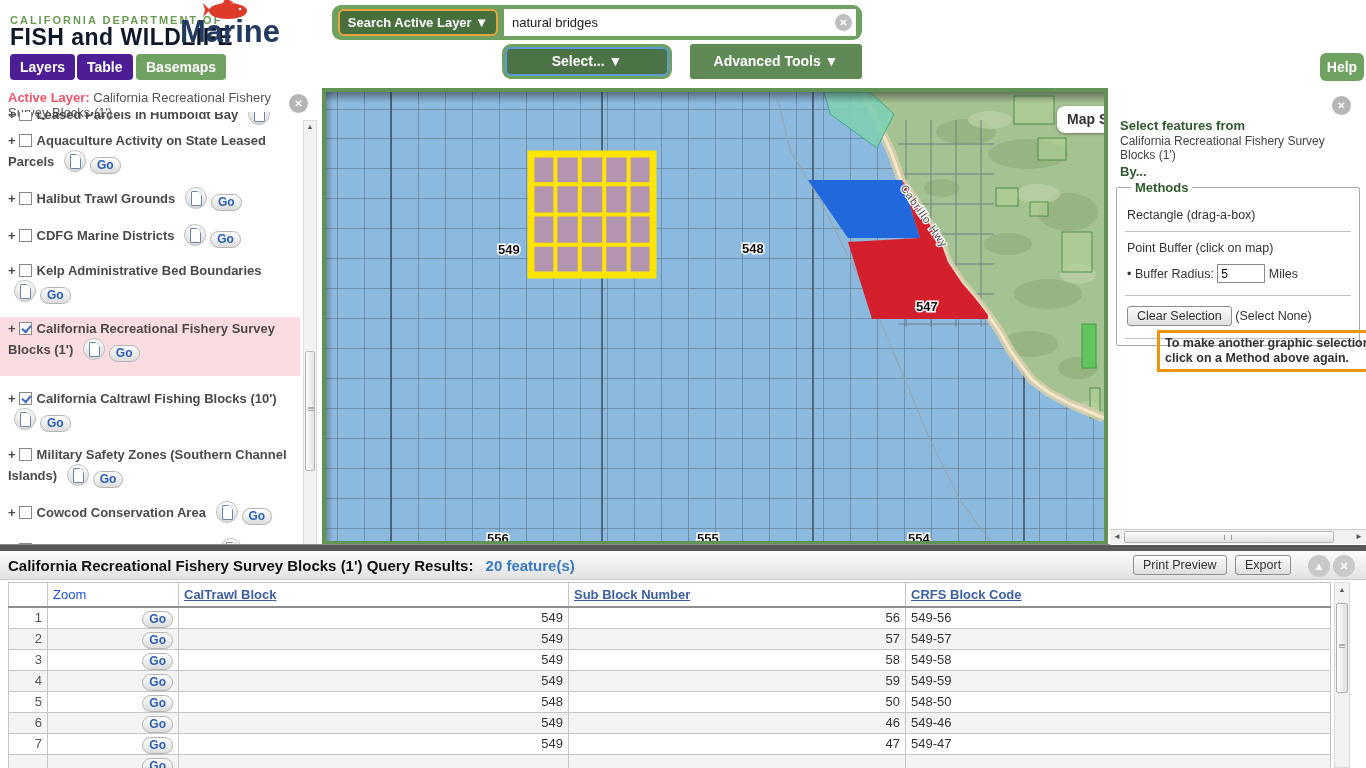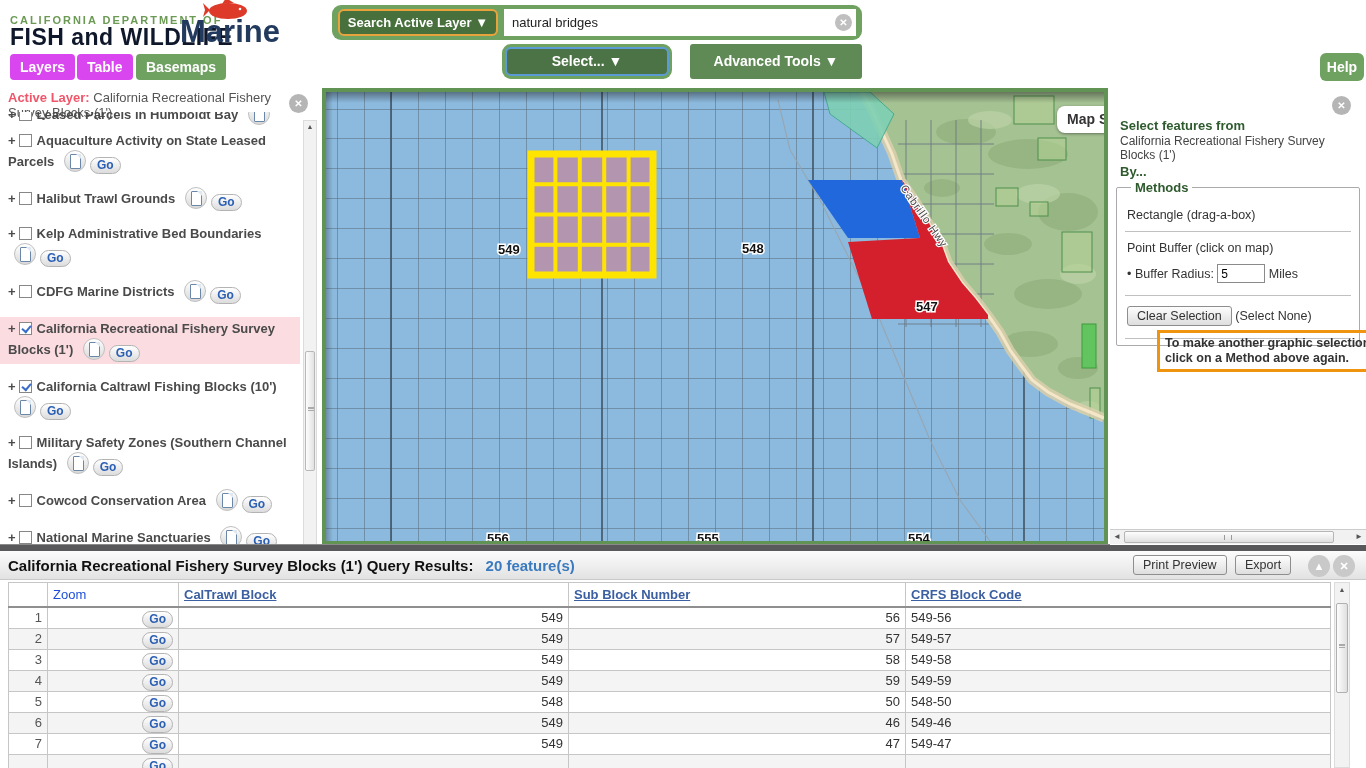--- a/index.html
+++ b/index.html
@@ -8,21 +8,21 @@
 
   
   .hdr { position:absolute; left:0; top:0; width:1366px; height:88px; background:#fff; z-index:5; }
   .logo { position:absolute; left:10px; top:14px; }
   .logo .dept { color:#6a9a53; font-size:11px; font-weight:bold; letter-spacing:2px; }
   .logo .agency { color:#0f172a; font-size:23px; font-weight:bold; letter-spacing:.5px; line-height:22px; }
   .brand { position:absolute; left:180px; top:14px; color:#223a5e; font-size:31px; font-weight:bold; }
   .fish { position:absolute; left:202px; top:-2px; }
   .navbtn { position:absolute; top:54px; height:26px; border-radius:4px; color:#fff; font-weight:bold;
             font-size:14px; text-align:center; line-height:26px; padding:0 10px; cursor:pointer; }
-  .nb-dark { background:#d946ef; }
+  .nb-dark { background:#4c1d95; }
   .nb-mid  { background:#6fa161; }
   .searchwrap { position:absolute; left:332px; top:5px; width:530px; height:35px; background:#6fa161; border-radius:9px; }
   .sal-btn { position:absolute; left:6px; top:4px; width:160px; height:27px; background:#47703d;
              border:2px solid #e8a33d; border-radius:6px; color:#fff; font-weight:bold; font-size:13px;
              text-align:center; line-height:23px; cursor:pointer; }
   .search-input { position:absolute; left:172px; top:4px; width:352px; height:27px; border:none; outline:none;
              font-size:13px; color:#222; padding:0 26px 0 8px; font-family:"Liberation Sans",sans-serif; }
   .search-clear { position:absolute; right:10px; top:9px; width:17px; height:17px; border-radius:50%;
              background:#bfbfbf; color:#fff; font-size:10px; font-weight:bold; text-align:center; line-height:17px; cursor:pointer; }
   .selwrap { position:absolute; left:502px; top:44px; width:170px; height:35px; background:#6fa161; border-radius:9px; }
@@ -38,21 +38,21 @@
   .sidebar { position:absolute; left:0; top:88px; width:322px; height:457px; background:#fff; overflow:hidden; }
   .al-hdr { position:absolute; left:8px; top:2px; width:270px; font-size:13px; line-height:15px; color:#555; }
   .al-hdr .al-label { color:#f0566a; font-weight:bold; }
   .circle-x { width:19px; height:19px; border-radius:50%; background:#b5b5b5; color:#fff; font-size:10px;
              font-weight:bold; text-align:center; line-height:19px; cursor:pointer; }
   .sb-close { position:absolute; left:289px; top:6px; }
   .layer-list { position:absolute; left:0; top:24px; width:300px; height:433px; overflow:hidden; }
   .clip-row { height:13px; overflow:hidden; margin-bottom:6px; }
   .clip-row .inner { transform:translateY(-9px); }
   .layer-row { padding:0 6px 0 8px; margin-bottom:13px; font-size:13px; font-weight:bold; color:#4a4a4a; line-height:19px; }
-  .layer-row.selected { background:#fbdce1; padding-top:2px; padding-bottom:2px; }
+  .layer-row.selected { background:#fbdce1; padding-top:2px; padding-bottom:14px; }
   .plus { display:inline-block; margin-right:3px; font-weight:bold; color:#4a4a4a; }
   .cb { display:inline-block; width:13px; height:13px; background:#fff; border:1px solid #878787;
         vertical-align:-2px; margin-right:5px; position:relative; }
   .cb.checked::after { content:""; position:absolute; left:2px; top:2px; width:7px; height:4px;
         border-left:2px solid #3a6cc8; border-bottom:2px solid #3a6cc8; transform:rotate(-50deg); }
   .iconbtn { display:inline-block; width:22px; height:22px; border-radius:50%;
         background:linear-gradient(#ffffff,#d9d9d9); border:1px solid #c0c0c0; position:relative;
         vertical-align:-6px; margin:0 4px 0 6px; cursor:pointer; }
   .page { position:absolute; left:5px; top:3px; width:11px; height:15px; background:#fff;
         border:1px solid #6a87a8; border-radius:1px; }
@@ -196,25 +196,25 @@
 
     <div class="layer-row">
       <span class="plus">+</span><span class="cb"></span><span>Aquaculture Activity on State Leased Parcels</span>
       <span class="iconbtn"><span class="page"></span></span><span class="gopill">Go</span>
     </div>
     <div class="layer-row">
       <span class="plus">+</span><span class="cb"></span><span>Halibut Trawl Grounds</span>
       <span class="iconbtn"><span class="page"></span></span><span class="gopill">Go</span>
     </div>
     <div class="layer-row">
+      <span class="plus">+</span><span class="cb"></span><span>CDFG Marine Districts</span>
+      <span class="iconbtn"><span class="page"></span></span><span class="gopill">Go</span>
+    </div>
+    <div class="layer-row">
       <span class="plus">+</span><span class="cb"></span><span>Kelp Administrative Bed Boundaries</span>
-      <span class="iconbtn"><span class="page"></span></span><span class="gopill">Go</span>
-    </div>
-    <div class="layer-row">
-      <span class="plus">+</span><span class="cb"></span><span>CDFG Marine Districts</span>
       <span class="iconbtn"><span class="page"></span></span><span class="gopill">Go</span>
     </div>
     <div class="layer-row selected">
       <span class="plus">+</span><span class="cb checked"></span><span>California Recreational Fishery Survey Blocks (1')</span>
       <span class="iconbtn"><span class="page"></span></span><span class="gopill">Go</span>
     </div>
     <div class="layer-row">
       <span class="plus">+</span><span class="cb checked"></span><span>California Caltrawl Fishing Blocks (10')</span>
       <span class="iconbtn"><span class="page"></span></span><span class="gopill">Go</span>
     </div>

